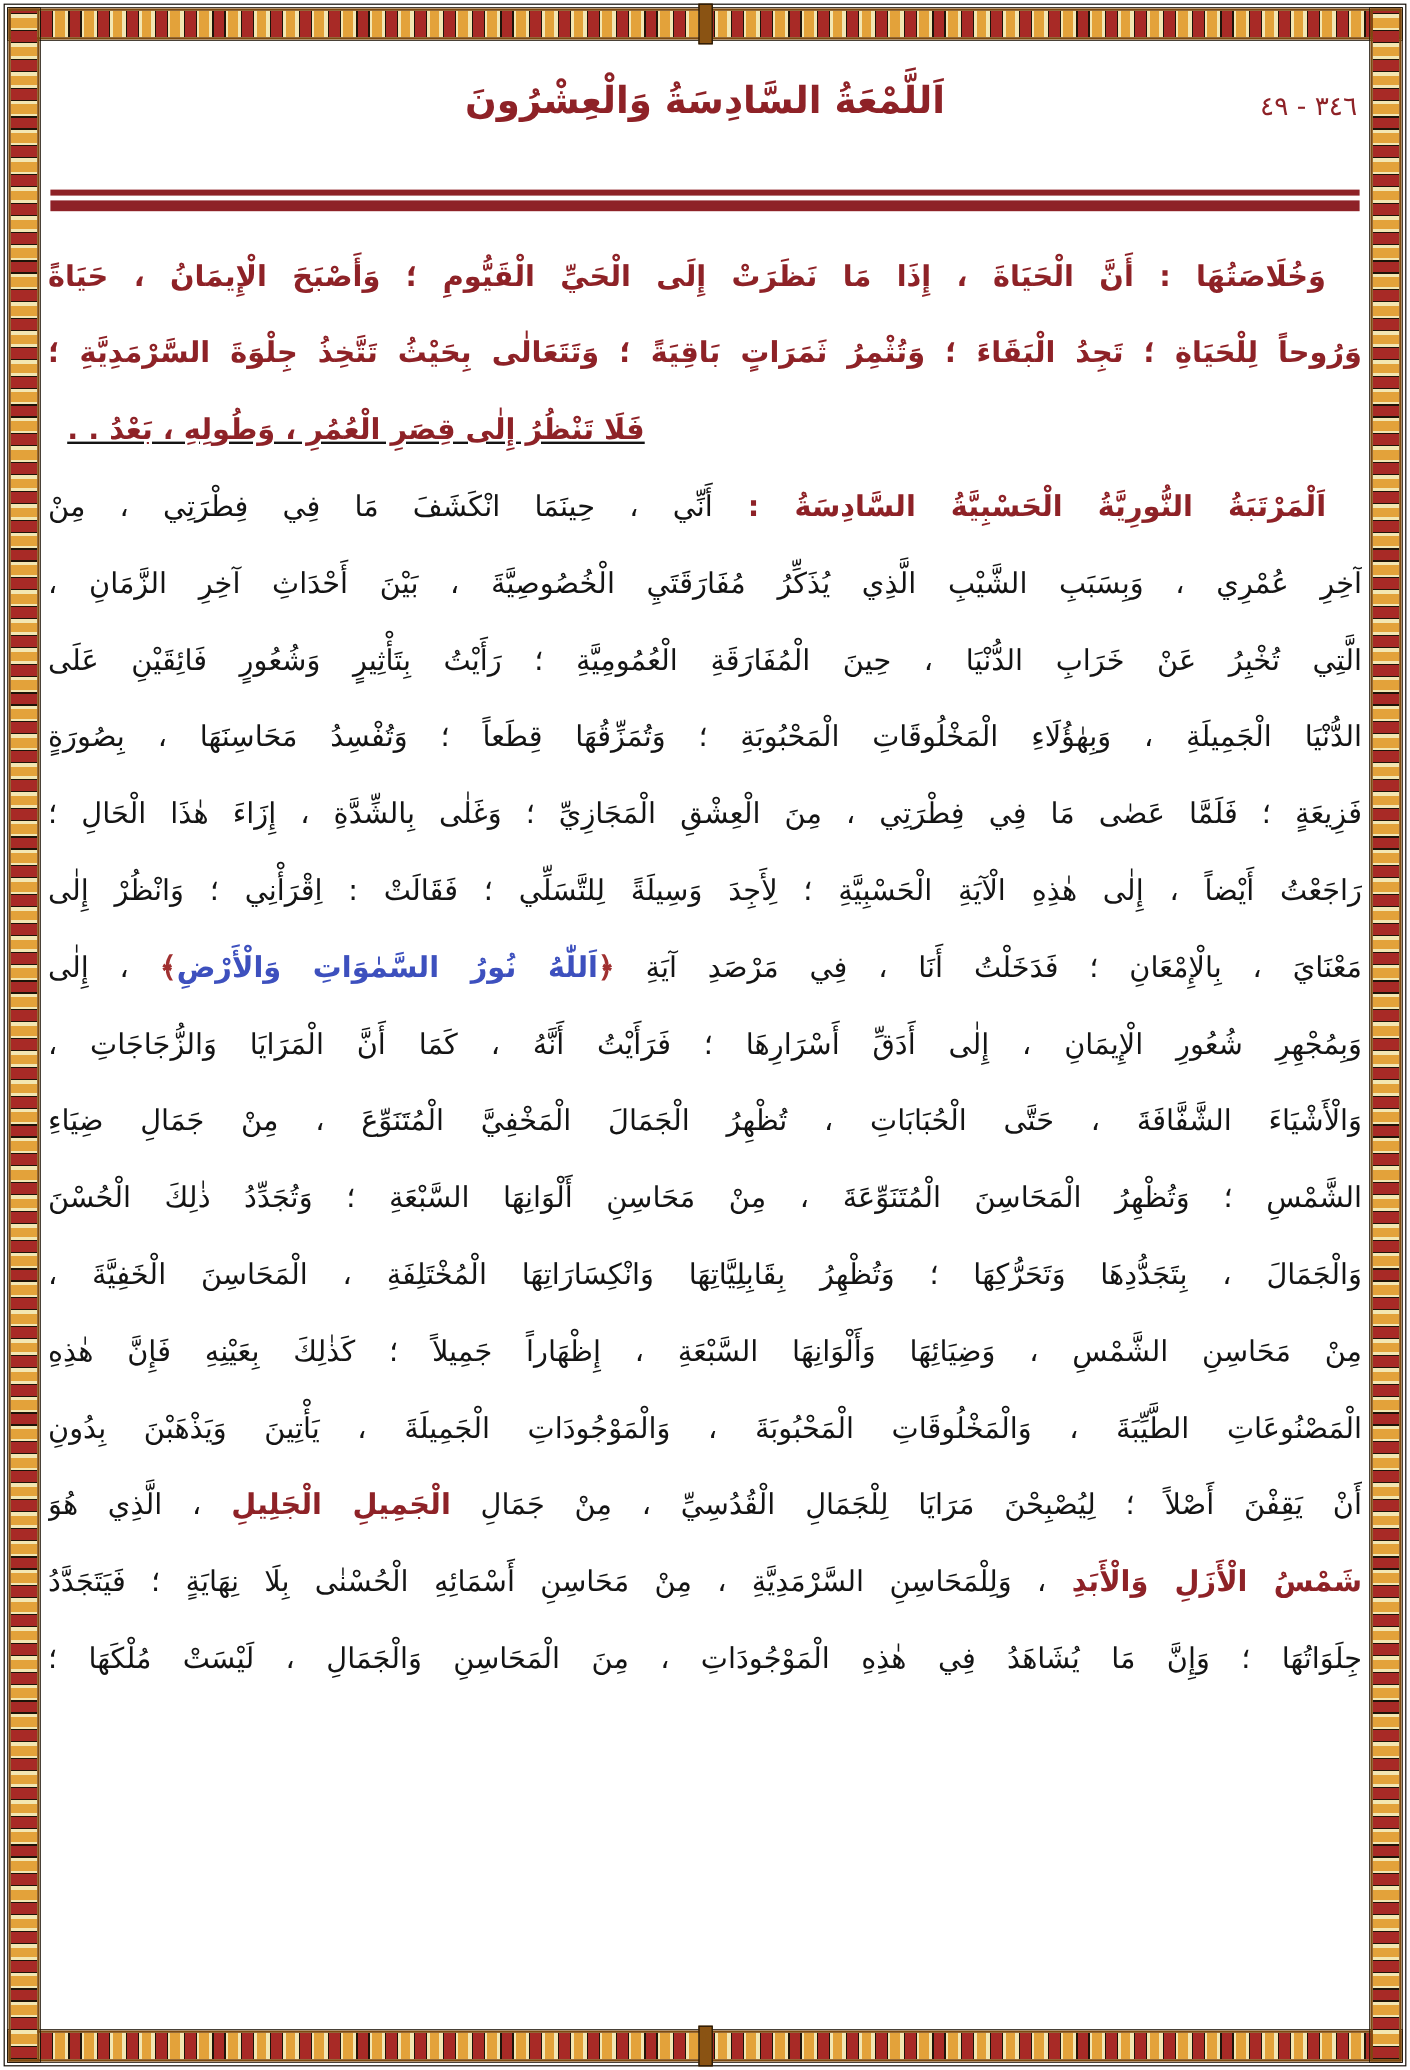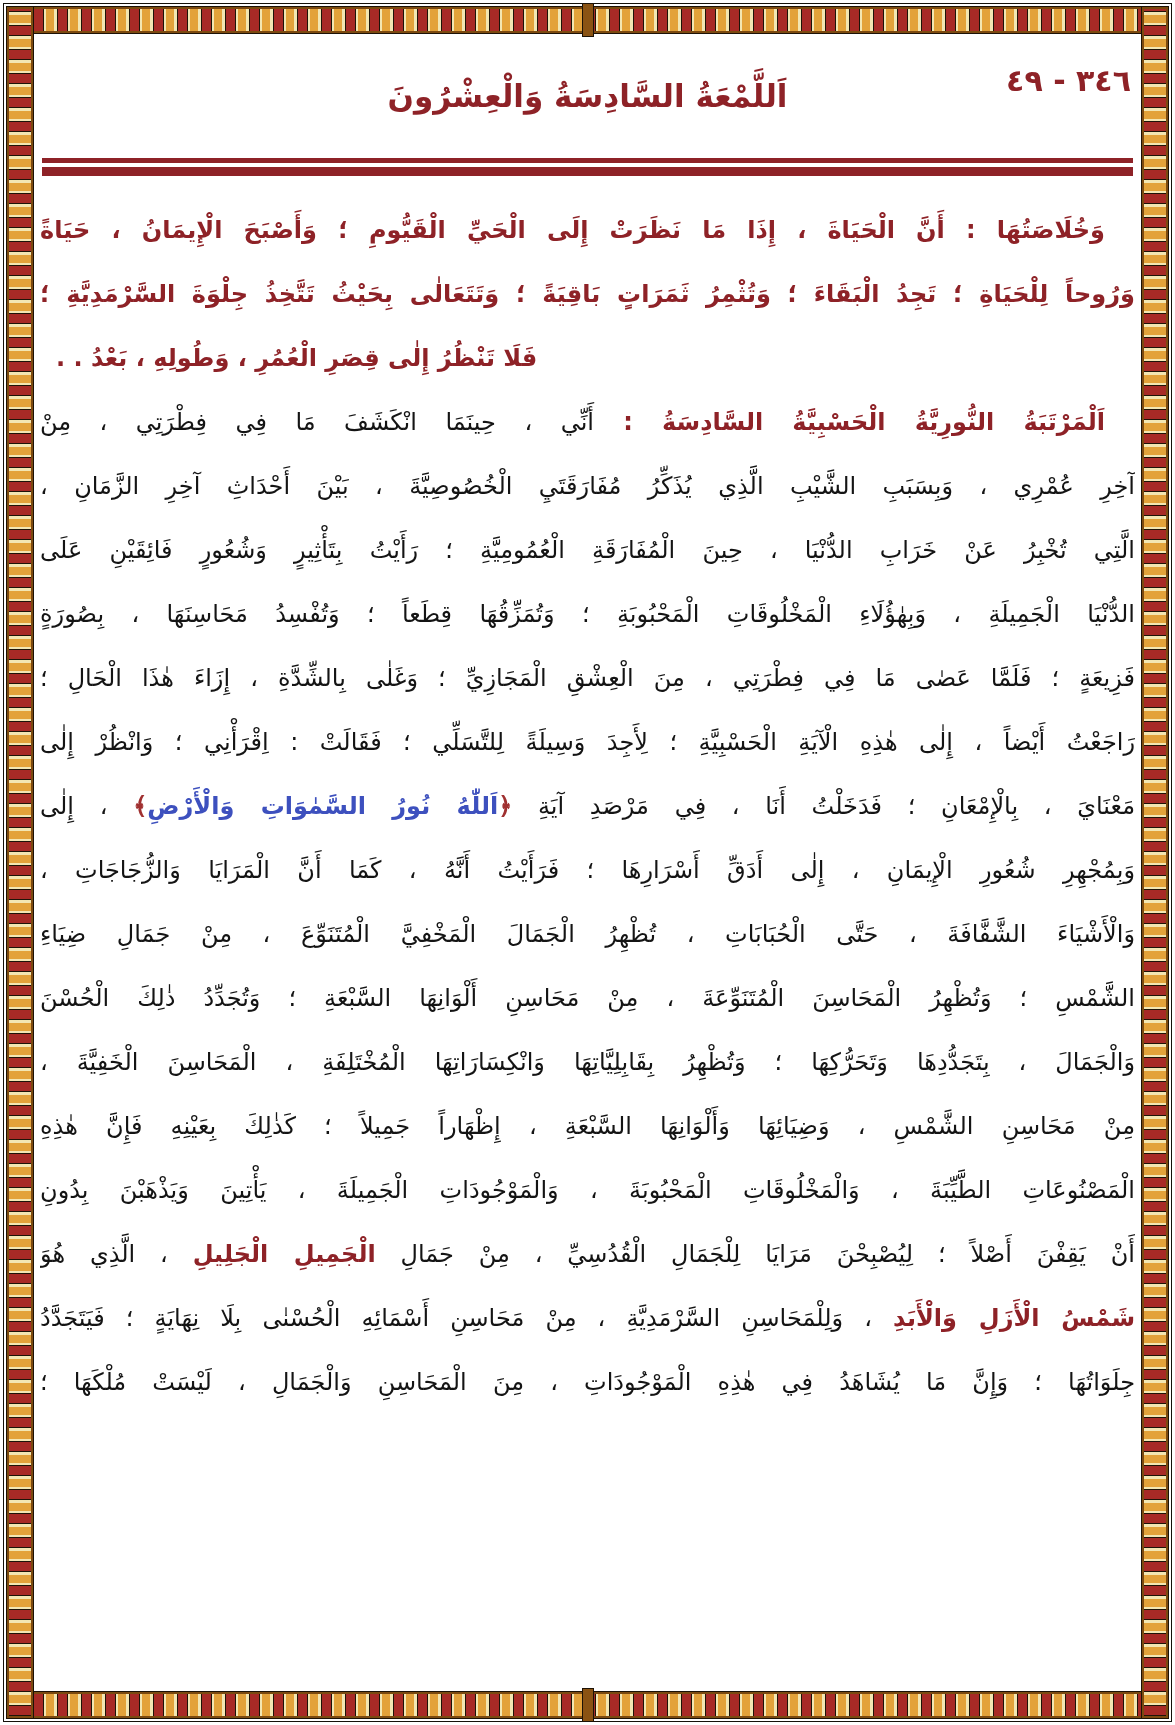--- a/index.html
+++ b/index.html
@@ -33,42 +33,42 @@
     content:"";position:absolute;left:50%;top:-6px;transform:translateX(-50%);
     width:10px;height:32px;background:#8a5313;border:1px solid #1c1206;
   }
   
   .content{
     position:absolute;top:42px;right:40px;left:40px;bottom:42px;
     direction:rtl;
   }
   .header{position:relative;height:106px;}
   .page-num{
-    position:absolute;right:4px;top:21px;
-    font-size:30px;font-weight:700;color:var(--maroon,#8e2227);
+    position:absolute;right:4px;top:35px;
+    font-size:22px;font-weight:400;color:var(--maroon,#8e2227);
     letter-spacing:1px;
   }
   .title{
-    position:absolute;left:0;right:0;top:36px;text-align:center;
+    position:absolute;left:0;right:0;top:24px;text-align:center;
     font-size:31px;font-weight:700;color:var(--maroon,#8e2227);
   }
   .divider{margin:10px 2px 0 2px;}
   .divider .r1{height:5px;background:var(--maroon,#8e2227);}
   .divider .r2{height:9px;margin-top:4px;background:var(--maroon,#8e2227);}
   
   .body{
     margin-top:22px;
     font-size:24px;line-height:64px;color:var(--ink,#141414);
     text-justify:inter-word;
   }
   .line{
     height:64px;overflow:hidden;white-space:nowrap;
     text-align:justify;text-align-last:justify;
   }
-  .line.left{text-align:right;text-align-last:left;padding-left:16px;}
+  .line.left{text-align:right;text-align-last:left;padding-left:16px;text-decoration:underline;}
   .line.indent{padding-right:30px;}
   .seg-black{color:var(--ink,#141414);margin-top:24px;}
   .seg-red{color:var(--maroon,#8e2227);font-weight:700;}
   .seg-blue{color:var(--blue,#3d50be);font-weight:700;}
   .seg-bracket{color:var(--bracket,#a03030);font-weight:700;}
 </style>
 </head>
 <body>
 
 <div class="page">

